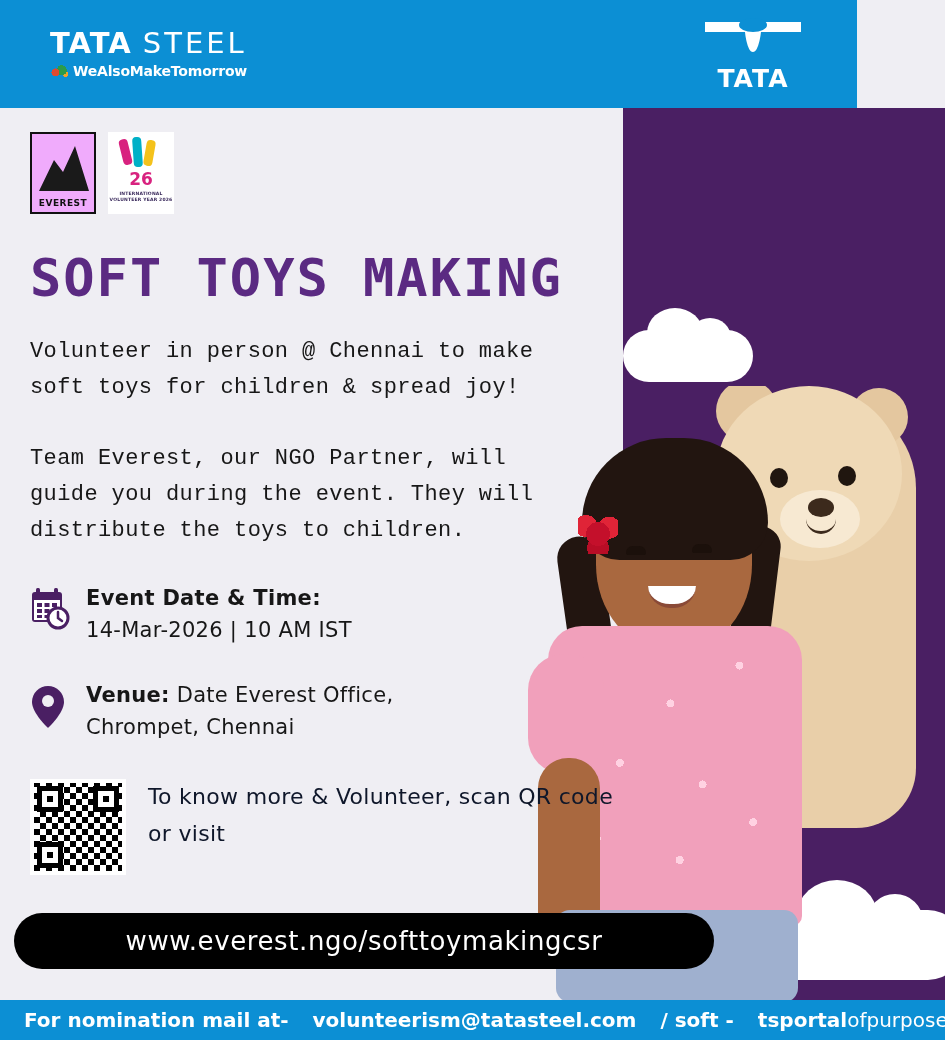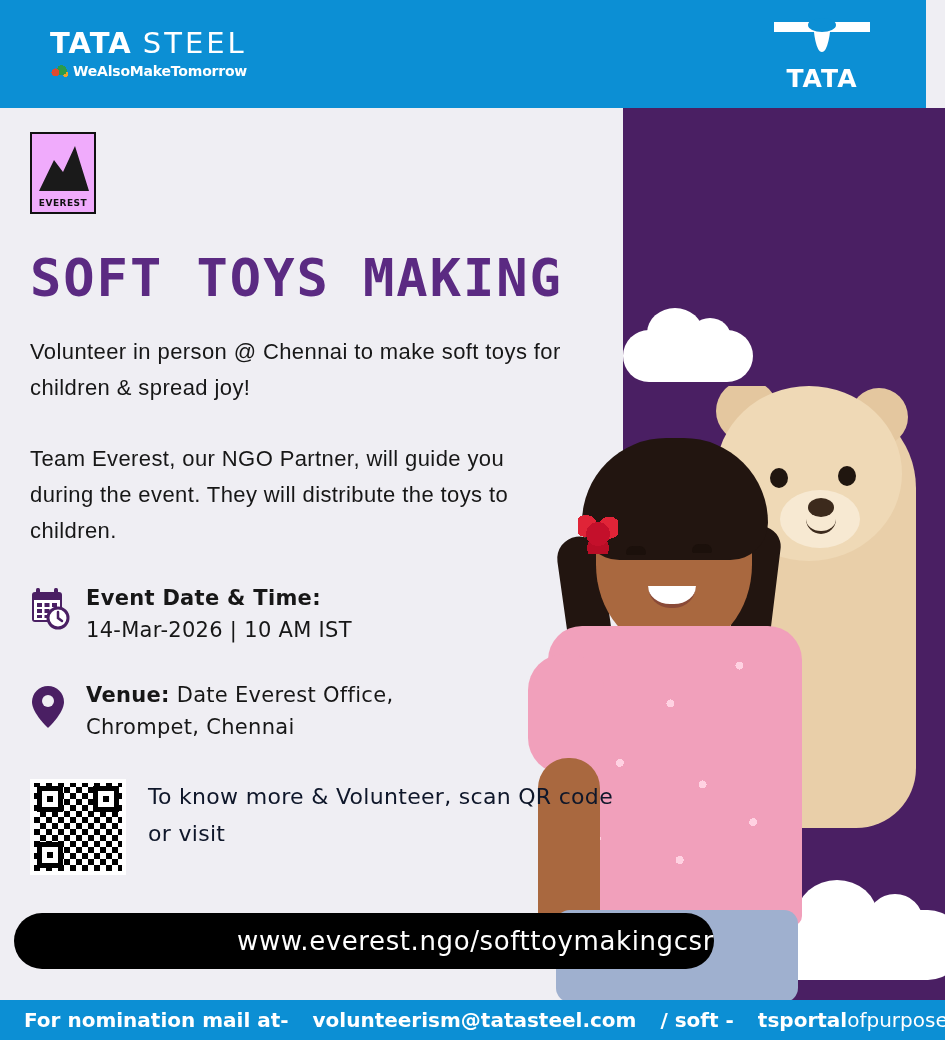--- a/index.html
+++ b/index.html
@@ -7,21 +7,21 @@
     width: 945px; height: 1040px;
     font-family: "Liberation Sans", sans-serif;
     background: #efeef3;
     overflow: hidden;
     position: relative;
   }
 
   
   .topbar {
     position: absolute; top: 0; left: 0;
-    width: 926px; height: 108px;
+    width: 857px; height: 108px;
     background: #0c8fd4;
     display: flex; align-items: center; justify-content: space-between;
   }
   .tata-steel-block { margin-left: 50px; }
   .tata-steel-word {
     font-family: "DejaVu Sans", sans-serif;
     font-weight: bold;
     font-size: 29px;
     color: #ffffff;
     letter-spacing: 1px;
@@ -257,21 +257,21 @@
     font-family: "DejaVu Sans Mono", monospace;
     font-weight: bold;
     font-size: 52px;
     letter-spacing: 2px;
     color: #5b2a82;
     line-height: 1;
   }
 
   .para {
     margin-top: 30px;
-    font-family: Liberation Sans, sans-serif;
+    font-family: Liberation Mono, monospace;
     font-size: 22px;
     line-height: 1.65;
     color: #171717;
     max-width: 540px;
     letter-spacing: 0.4px;
   }
   .para.second { margin-top: 34px; max-width: 505px; }
 
   .info-row { display: flex; align-items: flex-start; margin-top: 34px; }
   .info-icon { width: 56px; flex: 0 0 56px; padding-top: 4px; }
@@ -299,21 +299,21 @@
   .qr-text {
     margin-left: 22px;
     font-family: "DejaVu Sans", sans-serif;
     font-size: 22px; line-height: 1.65; color: #0f172a; letter-spacing: 0.3px;
   }
 
   .url-bar {
     position: absolute; left: 14px; top: 805px;
     width: 700px; height: 56px;
     background: #000000; border-radius: 28px;
-    display: flex; align-items: center; justify-content: flex-end;
+    display: flex; align-items: center; justify-content: center;
   }
   .url-bar span {
     font-family: "DejaVu Sans", sans-serif;
     font-size: 26px; color: #ffffff; letter-spacing: 0.6px;
   }
 
   
   .footer {
     position: absolute; left: 0; top: 1000px;
     width: 945px; height: 40px;
@@ -383,20 +383,29 @@
     <div class="girl-arm-l"></div>
     <div class="girl-jeans"></div>
   </div>
 
   <div class="content">
 
     <div class="logos">
       <div class="everest-logo">
         <div class="everest-peak"></div>
         <div class="everest-name">EVEREST</div>
+      </div>
+      <div class="iv-logo">
+        <div class="iv-mark">
+          <div class="b1"></div>
+            <div class="b2"></div>
+            <div class="b3"></div>
+        </div>
+        <div class="iv-26">26</div>
+        <div class="iv-sub">INTERNATIONAL VOLUNTEER YEAR 2026</div>
       </div>
     </div>
 
     <h1 class="title">SOFT TOYS MAKING</h1>
 
     <p class="para">Volunteer in person @ Chennai to make soft toys for children &amp; spread joy!</p>
     <p class="para second">Team Everest, our NGO Partner, will guide you during the event. They will distribute the toys to children.</p>
 
     <div class="info-row">
       <div class="info-icon">

